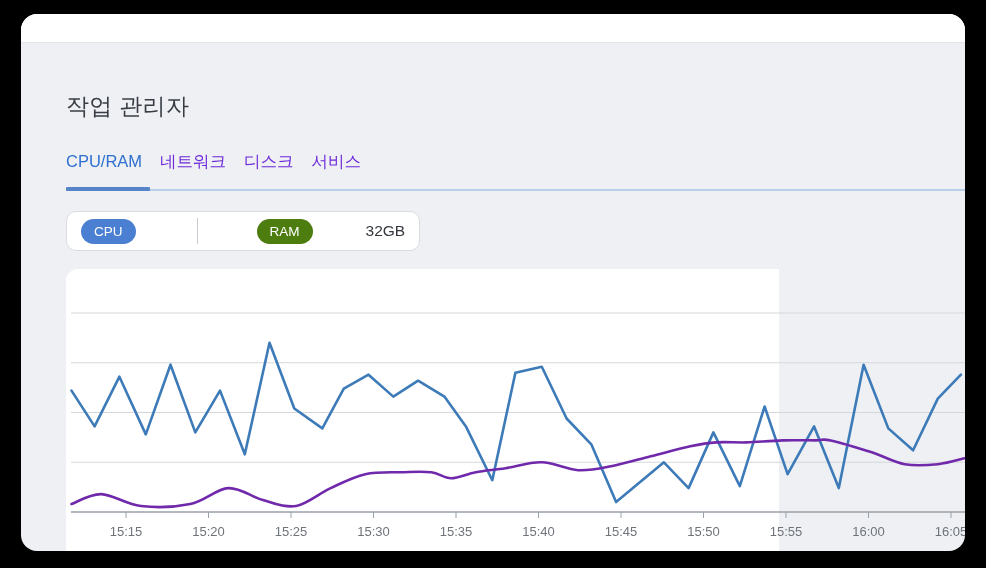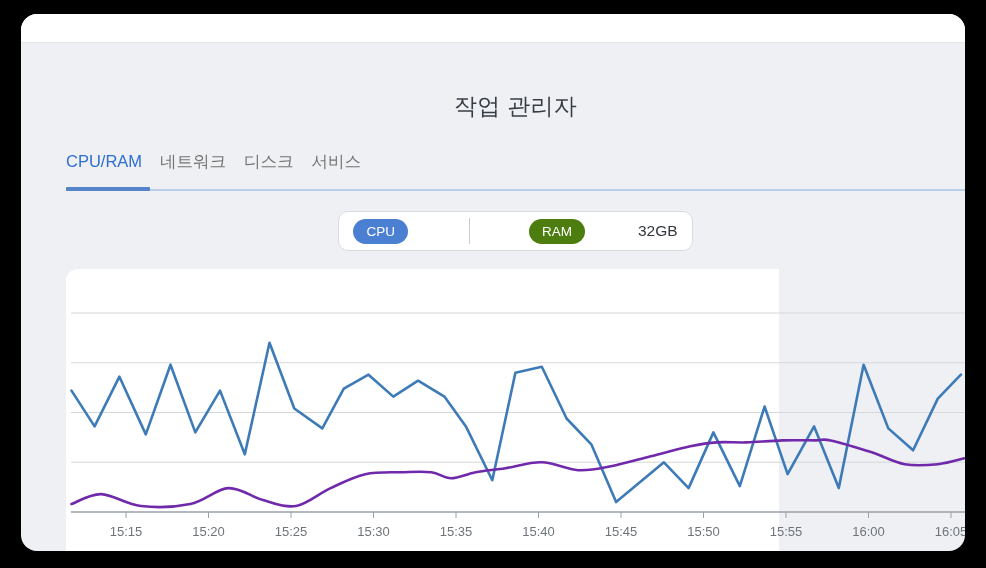--- a/index.html
+++ b/index.html
@@ -2,29 +2,29 @@
 <html><head>
 <meta charset="utf-8">
 <style>
   html,body{margin:0;padding:0;}
   body{
     width:986px;height:568px;background:#000;position:relative;overflow:hidden;
     font-family:"Liberation Sans","DejaVu Sans",sans-serif;
   }
   .window{
     position:absolute;left:21px;top:14px;width:944px;height:537px;
-    background:#eef0f3;border-radius:16px;overflow:hidden;text-align:center;
+    background:#eef0f3;border-radius:16px;overflow:hidden;
   }
   .titlebar{height:28px;background:#ffffff;border-bottom:1px solid #e3e5e9;}
   .content{padding:0 0 0 45px;}
   .page-title{
     margin:48px 0 0 0;font-size:23px;font-weight:500;color:#383d45;letter-spacing:.3px;
   }
   .tab-bar{display:flex;gap:18px;margin-top:29px;align-items:baseline;}
-  .tab{font-size:16.5px;color:#737373;cursor:pointer;}
+  .tab{font-size:16.5px;color:#6d28d9;cursor:pointer;}
   .tab.active{color:#2e6fd0;}
   .tab-underline{position:relative;height:4px;margin-top:14px;width:100%;}
   .tab-underline .track{position:absolute;left:0;right:0;bottom:0;height:2px;background:#b9cfe9;}
   .tab-underline .active-seg{position:absolute;left:0;top:0;height:4px;width:84px;background:#5585c8;border-radius:1px;}
   .hw-box{
     margin-top:20px;display:inline-flex;align-items:center;height:40px;
     background:#fff;border:1px solid #d9dbe0;border-radius:10px;padding:0 14px 0 14px;
     box-sizing:border-box;
     gap:44px;
   }

